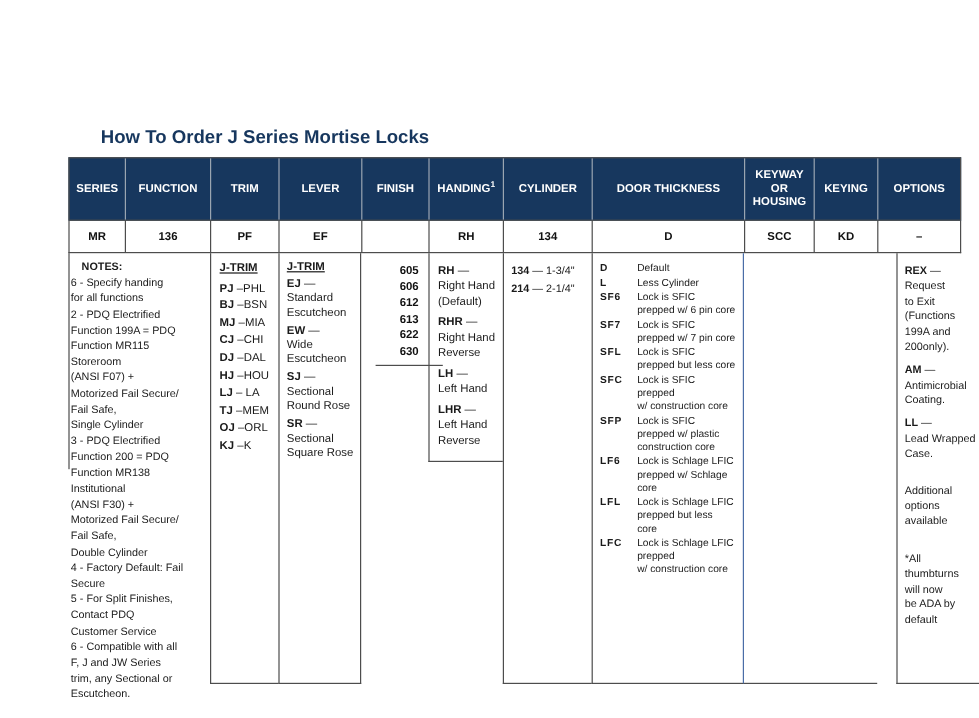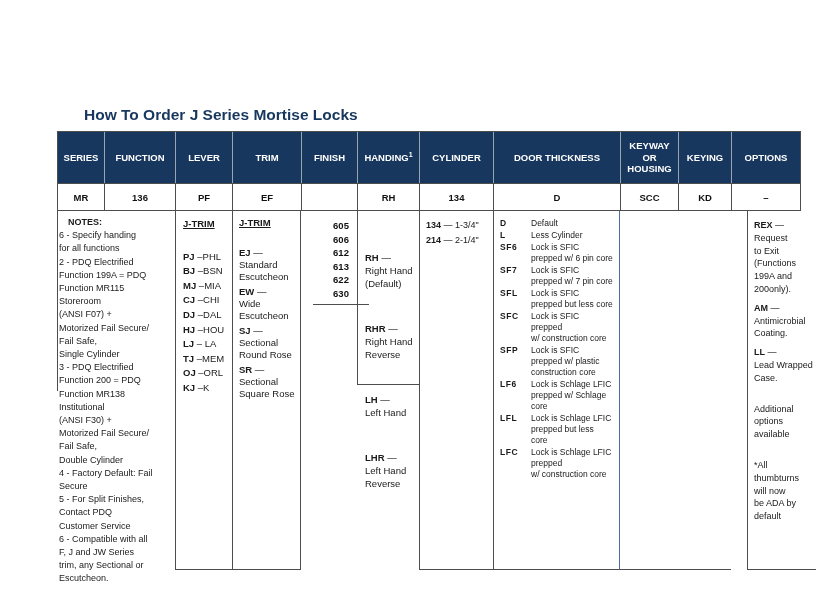--- a/index.html
+++ b/index.html
@@ -44,34 +44,34 @@
 
   
   .bcell{position:absolute;top:80px;height:359px;}
   .cell-notes{left:0;width:118px;font-size:9px;line-height:13.2px;padding:5px 2px 0 2px;overflow:visible;}
   .notes-vline{position:absolute;left:0;top:80px;width:1px;height:180px;background:var(--line);}
   .notes-heading{font-weight:bold;padding-left:9px;}
   .note-line[data-ind="1"]{}
 
   .cell-lever{left:118px;width:57px;border-left:1px solid var(--line);border-bottom:1px solid var(--line);
     font-size:9.5px;line-height:14.6px;padding:6px 0 0 7px;}
-  .jtrim-heading{font-weight:bold;text-decoration:underline;margin-bottom:18px;}
+  .jtrim-heading{font-weight:bold;text-decoration:underline;margin-bottom:2px;}
   .lever-item b{font-weight:bold;}
 
   .cell-trim{left:175px;width:69px;border-left:1px solid var(--line);border-right:1px solid var(--line);
     border-bottom:1px solid var(--line);font-size:9.5px;line-height:12px;padding:6px 0 0 6px;}
   .trim-item{margin-bottom:3px;}
   .inl{display:inline;white-space:pre-line;}
 
   .cell-finish{left:256px;width:56px;height:94px;border-bottom:1px solid var(--line);
     text-align:center;font-weight:bold;font-size:9.5px;line-height:13.5px;padding-top:8px;color:#111;}
 
   .cell-handing{left:300px;width:62px;height:174px;border-left:1px solid var(--line);border-bottom:1px solid var(--line);
     font-size:9.5px;line-height:13px;padding:8px 0 0 7px;}
-  .handing-item{margin-bottom:4px;margin-top:32px;}
+  .handing-item{margin-bottom:4px;}
 
   .cell-door{left:362px;width:74px;border-left:1px solid var(--line);border-bottom:1px solid var(--line);
     font-size:9px;line-height:15px;padding:7px 0 0 6px;}
 
   .cell-cylinder{left:436px;width:127px;border-left:1px solid var(--line);border-bottom:1px solid var(--line);
     border-right:1.5px solid var(--blue);font-size:8.5px;line-height:11px;padding:7px 3px 0 6px;}
   .cyl-item{display:flex;margin-bottom:1px;}
   .cyl-code{width:31px;font-weight:bold;letter-spacing:.6px;flex:none;}
   .cyl-desc{flex:1;white-space:pre-line;}
 
@@ -95,25 +95,25 @@
 
       <div>
         <span><span>SERIES</span><sup></sup></span>
       </div>
 
       <div>
         <span><span>FUNCTION</span><sup></sup></span>
       </div>
 
       <div>
+        <span><span>TRIM</span><sup></sup></span>
+      </div>
+
+      <div>
         <span><span>LEVER</span><sup></sup></span>
-      </div>
-
-      <div>
-        <span><span>TRIM</span><sup></sup></span>
       </div>
 
       <div>
         <span><span>FINISH</span><sup></sup></span>
       </div>
 
       <div>
         <span><span>HANDING</span><sup>1</sup></span>
       </div>
 

